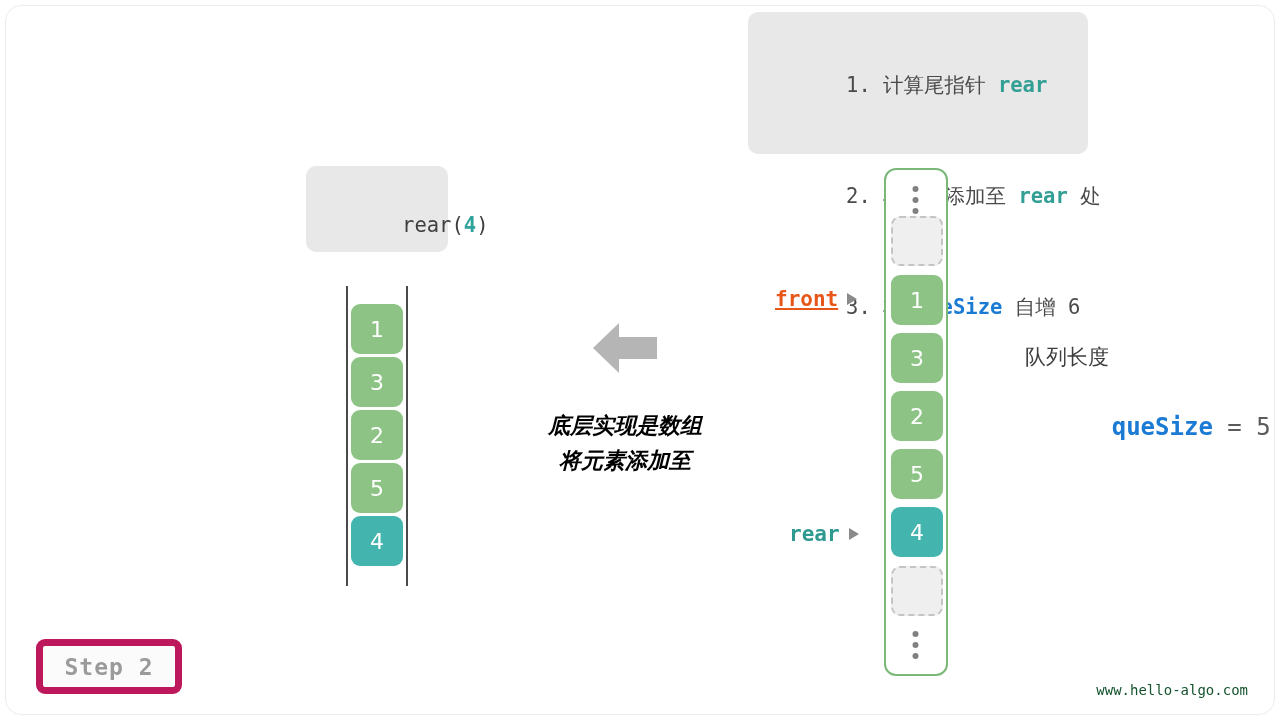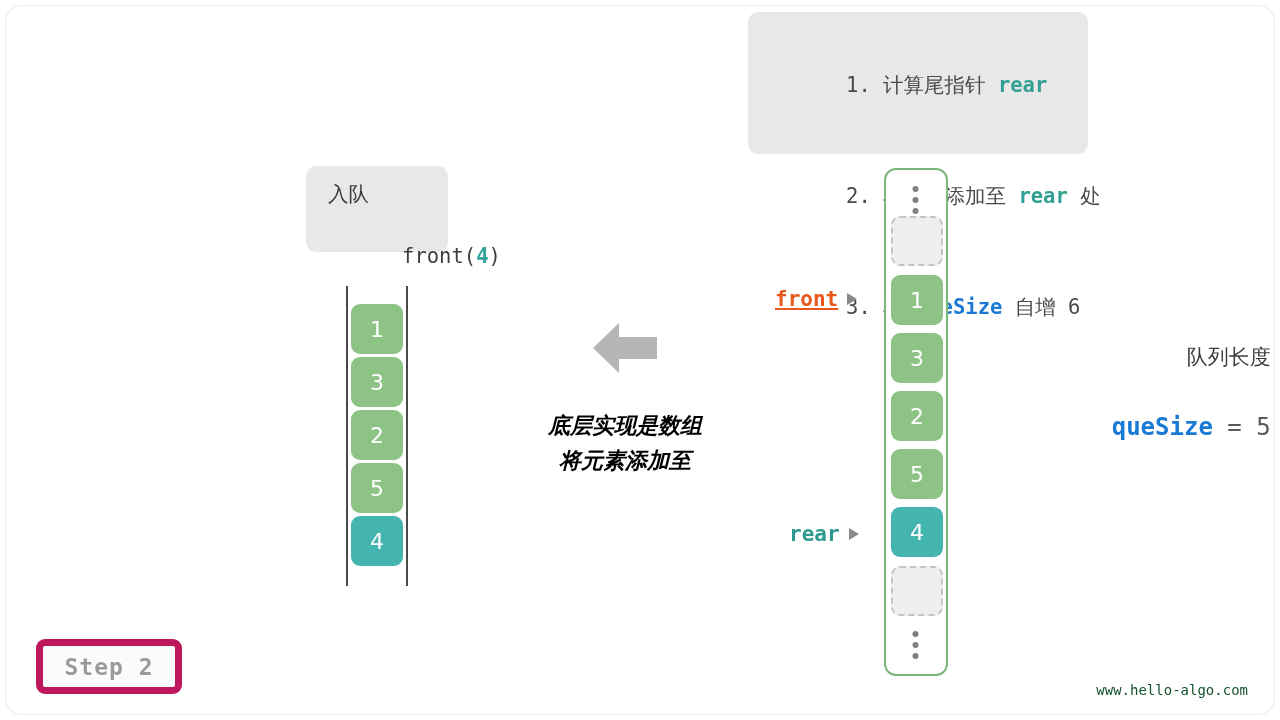--- a/index.html
+++ b/index.html
@@ -146,21 +146,21 @@
     border-bottom: 6px solid transparent;
     border-left: 10px solid #8a8a8a;
   }
   #front-ptr { left: 775px; top: 287px; color: #e8571a; text-decoration: underline; }
   #rear-ptr  { left: 789px; top: 522px; color: #2e998f; }
 
   
   #sizeinfo { position: absolute; left: 1025px; top: 341px; }
   .size-l1 {
     font-family: "DejaVu Sans", "Liberation Sans", sans-serif;
-    font-size: 21px; color: #3d3d3d; line-height: 32px; text-align: right;
+    font-size: 21px; color: #3d3d3d; line-height: 32px;
   }
   .size-l2 {
     font-family: "DejaVu Sans Mono", "Liberation Mono", monospace;
     font-size: 24px; line-height: 36px; color: #5a5a5a; white-space: pre;
   }
 
   
   #stepbox {
     position: absolute;
     left: 36px; top: 639px;
@@ -196,23 +196,22 @@
     </div>
     <div class="instr-line">
       <span>2. 将元素添加至 </span><span class="kw-teal">rear</span><span> 处</span>
     </div>
     <div class="instr-line">
       <span>3. 将 </span><span class="kw-blue">queSize</span><span> 自增 6</span>
     </div>
   </div>
 
   <div class="gbox" id="pushbox">
-    <div class="push-line">入队</div>
     <div class="push-line">
-      <span>front(</span><span class="num-teal">4</span><span>)</span>
+      <span>rear(</span><span class="num-teal">4</span><span>)</span>
     </div>
   </div>
 
   <div id="leftq">
     <div class="rail l"></div>
     <div class="rail r"></div>
     <div class="lcell green" style="top:18px">1</div>
     <div class="lcell green" style="top:71px">3</div>
     <div class="lcell green" style="top:124px">2</div>
     <div class="lcell green" style="top:177px">5</div>

